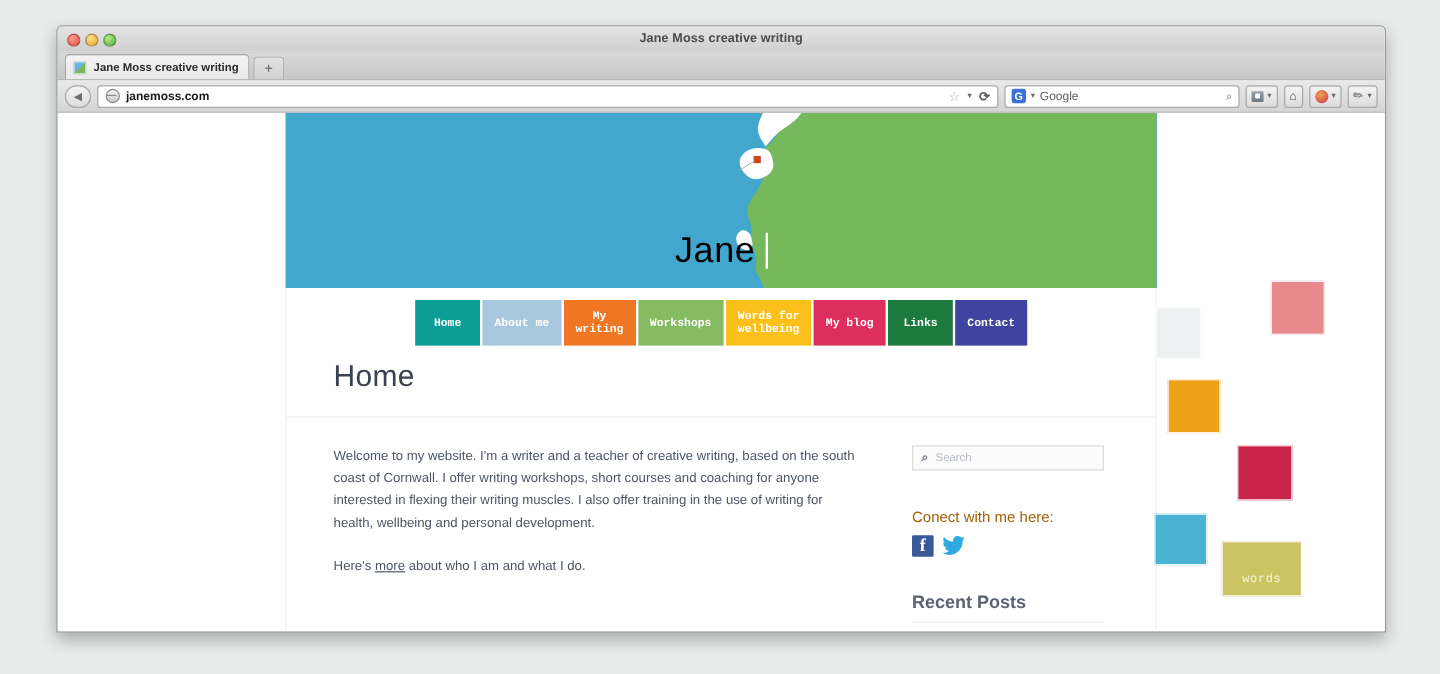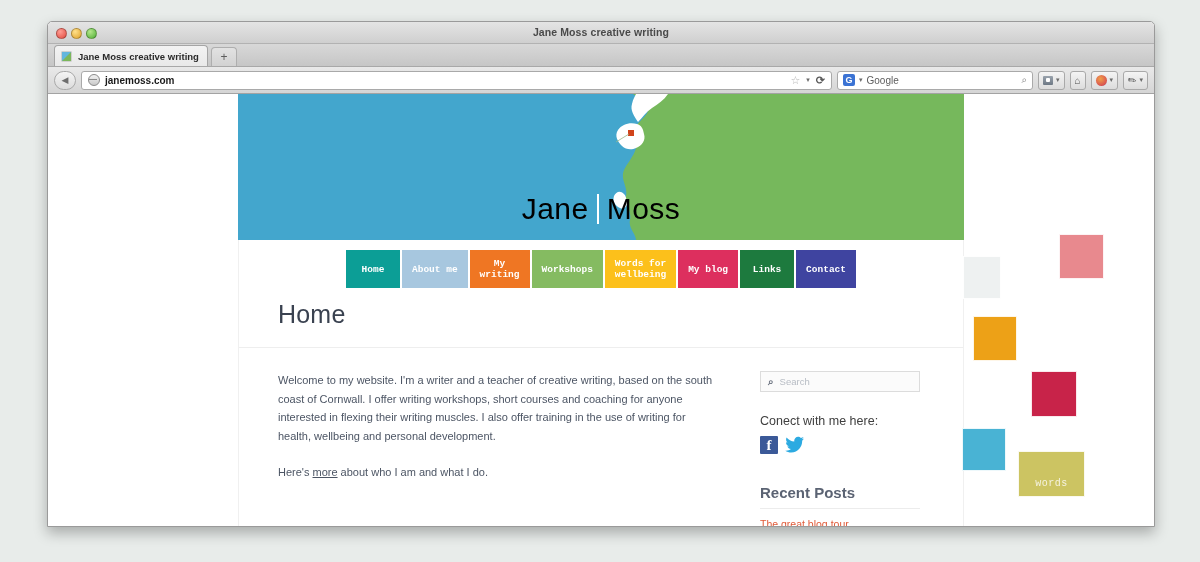--- a/index.html
+++ b/index.html
@@ -397,23 +397,23 @@
   .search-field-icon {
     font-size: 10px;
     color: #6c7380;
     font-weight: bold;
   }
   .search-field-text {
     font-size: 9.5px;
     color: #b7bcc4;
   }
   .connect-title {
-    margin-top: 22px;
+    margin-top: 32px;
     font-size: 12.5px;
-    color: #404040;
+    color: #a16207;
     font-weight: 400;
   }
   .social-row {
     margin-top: 8px;
     display: flex;
     align-items: center;
     gap: 6px;
   }
   .fb-icon {
     width: 18px;
@@ -532,21 +532,20 @@
         <path d="M 395 0 L 726 0 L 726 146 L 398 146 C 398 140 390 134 392 126 C 394 116 386 110 388 102 C 390 92 382 86 386 76 C 390 68 396 62 398 54 C 400 46 392 40 398 32 C 404 24 412 20 410 12 C 409 6 400 4 395 0 Z" fill="#76b85c"></path>
         <path d="M 398 0 L 430 0 C 426 6 420 10 414 14 C 408 18 404 24 400 28 C 396 22 392 16 394 10 C 395 5 397 2 398 0 Z" fill="#ffffff"></path>
         <path d="M 399 30 C 392 28 384 30 380 36 C 376 42 380 48 384 52 C 388 56 394 56 398 54 C 404 52 408 46 406 40 C 405 34 403 31 399 30 Z" fill="#ffffff"></path>
         <path d="M 386 100 C 382 96 378 98 376 102 C 374 108 378 112 382 114 C 386 116 390 112 389 108 C 388 104 388 102 386 100 Z" fill="#ffffff"></path>
         <rect x="390" y="36" width="6" height="6" fill="#d1441b"></rect>
         <path d="M 378 48 L 391 40" stroke="#9ab88a" stroke-width="0.8" fill="none"></path>
       </svg>
       <div class="brand">
         <span class="brand-first">Jane</span>
         <span class="brand-divider"></span>
-        <span class="brand-last">Moss</span>
       </div>
     </div>
 
     <div class="navbar" id="navbar">
         <div class="nav-item" style="background: rgb(12, 158, 150);">
           <span style="white-space: pre-line;">Home</span>
         </div>
         <div class="nav-item" style="background: rgb(167, 199, 223);">
           <span style="white-space: pre-line;">About me</span>
         </div>

